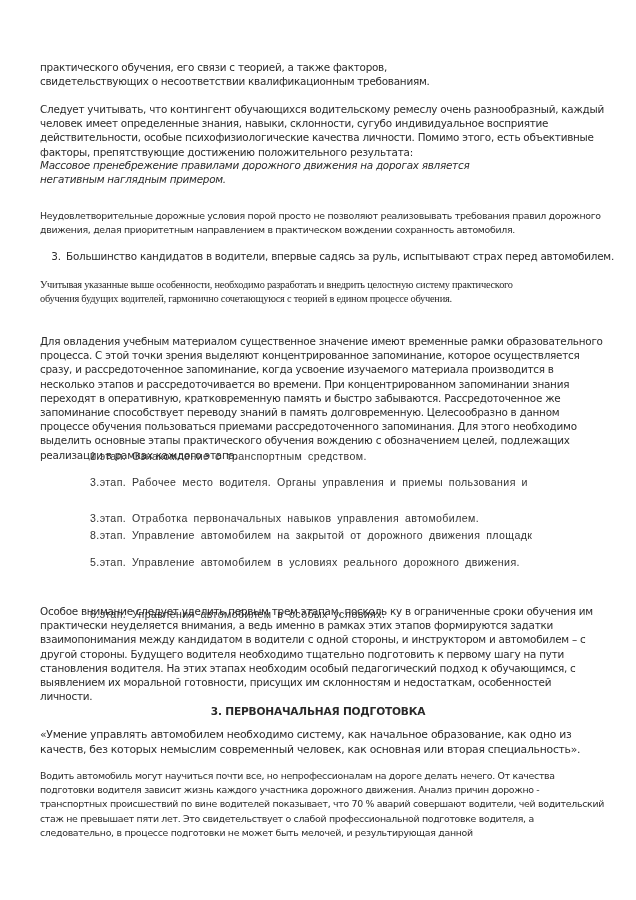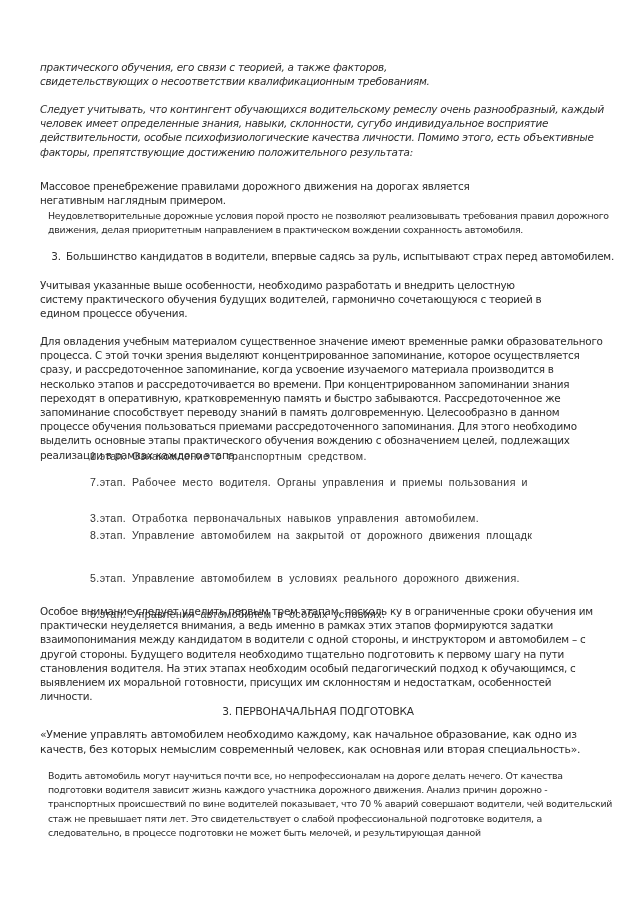--- a/index.html
+++ b/index.html
@@ -1,50 +1,50 @@
 <!DOCTYPE html>
 <html><head>
 <meta charset="utf-8">
 <style>
   html, body { margin: 0; padding: 0; background: #ffffff; }
   body { width: 636px; height: 900px; position: relative; overflow: hidden;
          font-family: "DejaVu Sans", sans-serif; color: #2a2a2a; }
   .p { position: absolute; left: 40px; width: 560px; font-size: 10.4px; line-height: 14.2px;
        letter-spacing: -0.25px; margin: 0; }
-  .small { font-size: 9.4px; line-height: 14.2px; letter-spacing: -0.3px; margin-left: 8px; }
+  .small { font-size: 9.4px; line-height: 14.2px; letter-spacing: -0.3px; }
   .stage { position: absolute; left: 90px; font-family: Liberation Sans, sans-serif;
            font-size: 10.6px; letter-spacing: 0.4px; word-spacing: 2.5px; color: #333; margin: 0; white-space: nowrap; }
   .heading { position: absolute; left: 0; width: 636px; text-align: center; top: 705px;
-             font-size: 10.6px; font-weight: normal; letter-spacing: -0.2px; color: #2a2a2a; margin: 0; }
+             font-size: 10.6px; font-weight: bold; letter-spacing: -0.2px; color: #2a2a2a; margin: 0; }
   .num { display: inline-block; width: 20px; }
   .quote { font-size: 10.8px; line-height: 15px; }
 </style>
 </head>
 <body>
 
-<p class="p" style="top:60px; width:440px;font-style:italic;">практического обучения, его связи с теорией, а также факторов, свидетельствующих о несоответствии квалификационным требованиям.</p>
+<p class="p" style="top:60px; width:440px;">практического обучения, его связи с теорией, а также факторов, свидетельствующих о несоответствии квалификационным требованиям.</p>
 
-<p class="p" style="top:102px; width:565px;font-style:italic;">Следует учитывать, что контингент обучающихся водительскому ремеслу очень разнообразный, каждый человек имеет определенные знания, навыки, склонности, сугубо индивидуальное восприятие действительности, особые психофизиологические качества личности. Помимо этого, есть объективные факторы, препятствующие достижению положительного результата:</p>
+<p class="p" style="top:102px; width:565px;">Следует учитывать, что контингент обучающихся водительскому ремеслу очень разнообразный, каждый человек имеет определенные знания, навыки, склонности, сугубо индивидуальное восприятие действительности, особые психофизиологические качества личности. Помимо этого, есть объективные факторы, препятствующие достижению положительного результата:</p>
 
-<p class="p" style="top:179px; width:450px;">Массовое пренебрежение правилами дорожного движения на дорогах является негативным наглядным примером.</p>
+<p class="p" style="top:158px; width:450px;font-style:italic;">Массовое пренебрежение правилами дорожного движения на дорогах является негативным наглядным примером.</p>
 
 <p class="p small" style="top:209px; width:580px;">Неудовлетворительные дорожные условия порой просто не позволяют реализовывать требования правил дорожного движения, делая приоритетным направлением в практическом вождении сохранность автомобиля.</p>
 
 <p class="p" style="top:249px; width:580px;text-align:center;"><span class="num">3.</span><span>Большинство кандидатов в водители, впервые садясь за руль, испытывают страх перед автомобилем.</span></p>
 
-<p class="p" style="top:278px; width:510px;">Учитывая указанные выше особенности, необходимо разработать и внедрить целостную систему практического обучения будущих водителей, гармонично сочетающуюся с теорией в едином процессе обучения.</p>
+<p class="p" style="top:278px; width:510px;font-family:Liberation Serif, serif;">Учитывая указанные выше особенности, необходимо разработать и внедрить целостную систему практического обучения будущих водителей, гармонично сочетающуюся с теорией в едином процессе обучения.</p>
 
 <p class="p" style="top:334px; width:565px;">Для овладения учебным материалом существенное значение имеют временные рамки образовательного процесса. С этой точки зрения выделяют концентрированное запоминание, которое осуществляется сразу, и рассредоточенное запоминание, когда усвоение изучаемого материала производится в несколько этапов и рассредоточивается во времени. При концентрированном запоминании знания переходят в оперативную, кратковременную память и быстро забываются. Рассредоточенное же запоминание способствует переводу знаний в память долговременную. Целесообразно в данном процессе обучения пользоваться приемами рассредоточенного запоминания. Для этого необходимо выделить основные этапы практического обучения вождению с обозначением целей, подлежащих реализации в рамках каждого этапа.</p>
 
 <p class="stage" style="top:450px;">1.этап. Ознакомление с транспортным средством.</p>
-<p class="stage" style="top:476px;">7.этап. Рабочее место водителя. Органы управления и приемы пользования и</p>
+<p class="stage" style="top:476px;">3.этап. Рабочее место водителя. Органы управления и приемы пользования и</p>
 <p class="stage" style="top:512px;">3.этап. Отработка первоначальных навыков управления автомобилем.</p>
 <p class="stage" style="top:529px;">8.этап. Управление автомобилем на закрытой от дорожного движения площадк</p>
-<p class="stage" style="top:572px;">5.этап. Управление автомобилем в условиях реального дорожного движения.</p>
+<p class="stage" style="top:556px;">5.этап. Управление автомобилем в условиях реального дорожного движения.</p>
 <p class="stage" style="top:608px;">6.этап. Управления автомобилем в особых условиях.</p>
 
 <p class="p" style="top:604px; width:565px;">Особое внимание следует уделить первым трем этапам, посколь ку в ограниченные сроки обучения им практически неуделяется внимания, а ведь именно в рамках этих этапов формируются задатки взаимопонимания между кандидатом в водители с одной стороны, и инструктором и автомобилем – с другой стороны. Будущего водителя необходимо тщательно подготовить к первому шагу на пути становления водителя. На этих этапах необходим особый педагогический подход к обучающимся, с выявлением их моральной готовности, присущих им склонностям и недостаткам, особенностей личности.</p>
 
 <p class="heading">3. ПЕРВОНАЧАЛЬНАЯ ПОДГОТОВКА</p>
 
-<p class="p quote" style="top:727px; width:565px;">«Умение управлять автомобилем необходимо каждому, как начальное образование, как одно из качеств, без которых немыслим современный человек, как основная или вторая специальность».</p>
+<p class="p quote" style="top:727px; width:565px;">«Умение управлять автомобилем необходимо систему, как начальное образование, как одно из качеств, без которых немыслим современный человек, как основная или вторая специальность».</p>
 
 <p class="p small" style="top:769px; width:565px;">Водить автомобиль могут научиться почти все, но непрофессионалам на дороге делать нечего. От качества подготовки водителя зависит жизнь каждого участника дорожного движения. Анализ причин дорожно - транспортных происшествий по вине водителей показывает, что 70 % аварий совершают водители, чей водительский стаж не превышает пяти лет. Это свидетельствует о слабой профессиональной подготовке водителя, а следовательно, в процессе подготовки не может быть мелочей, и результирующая данной</p>
 
 </body></html>

